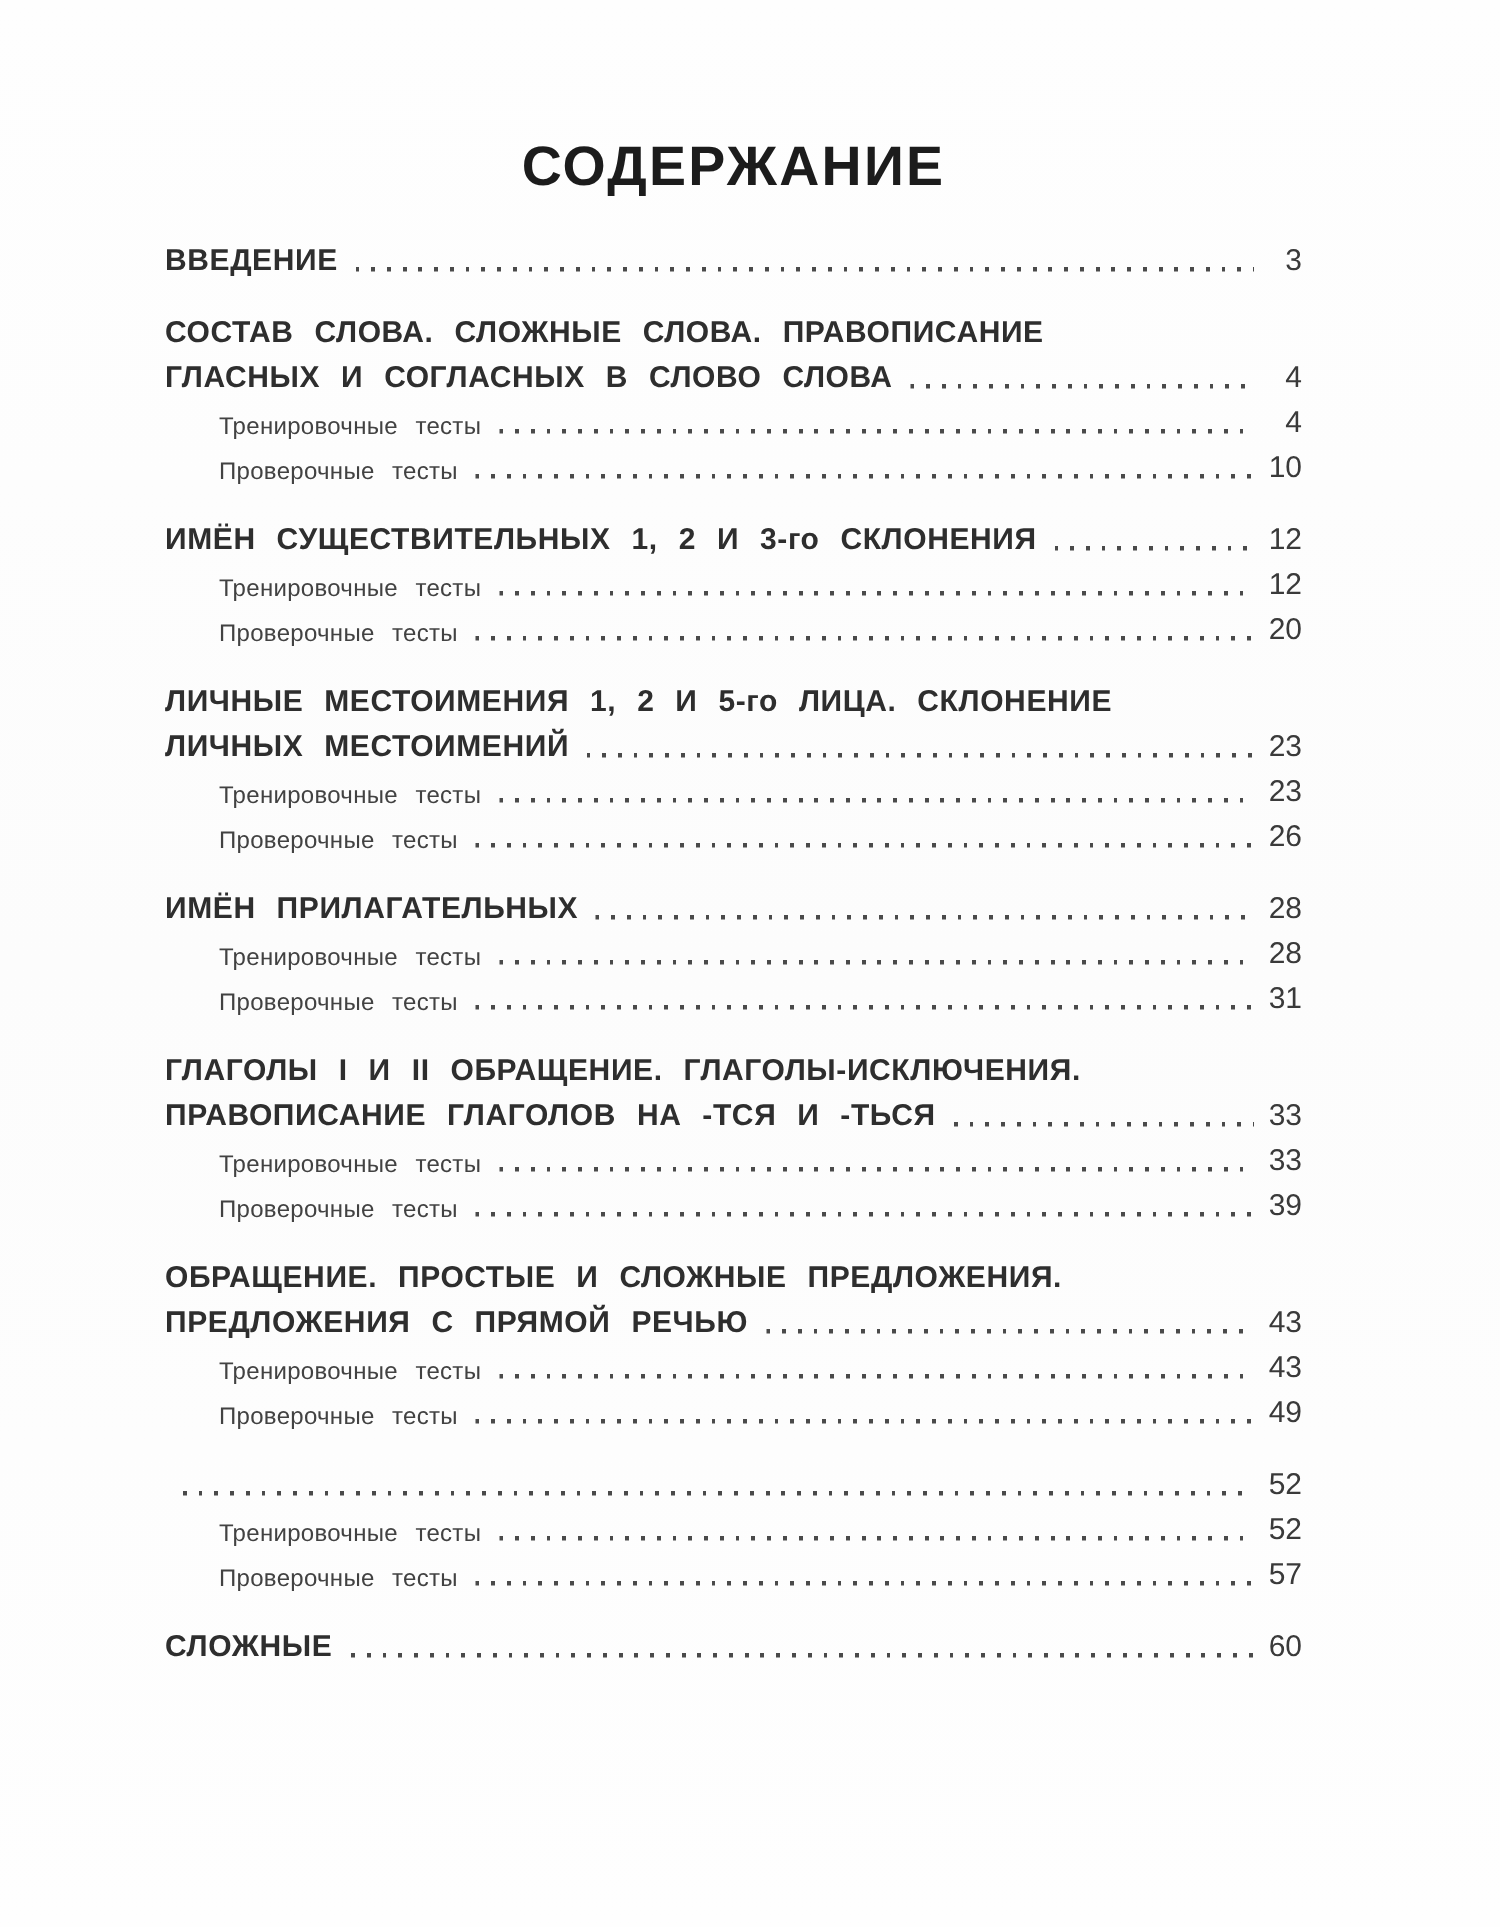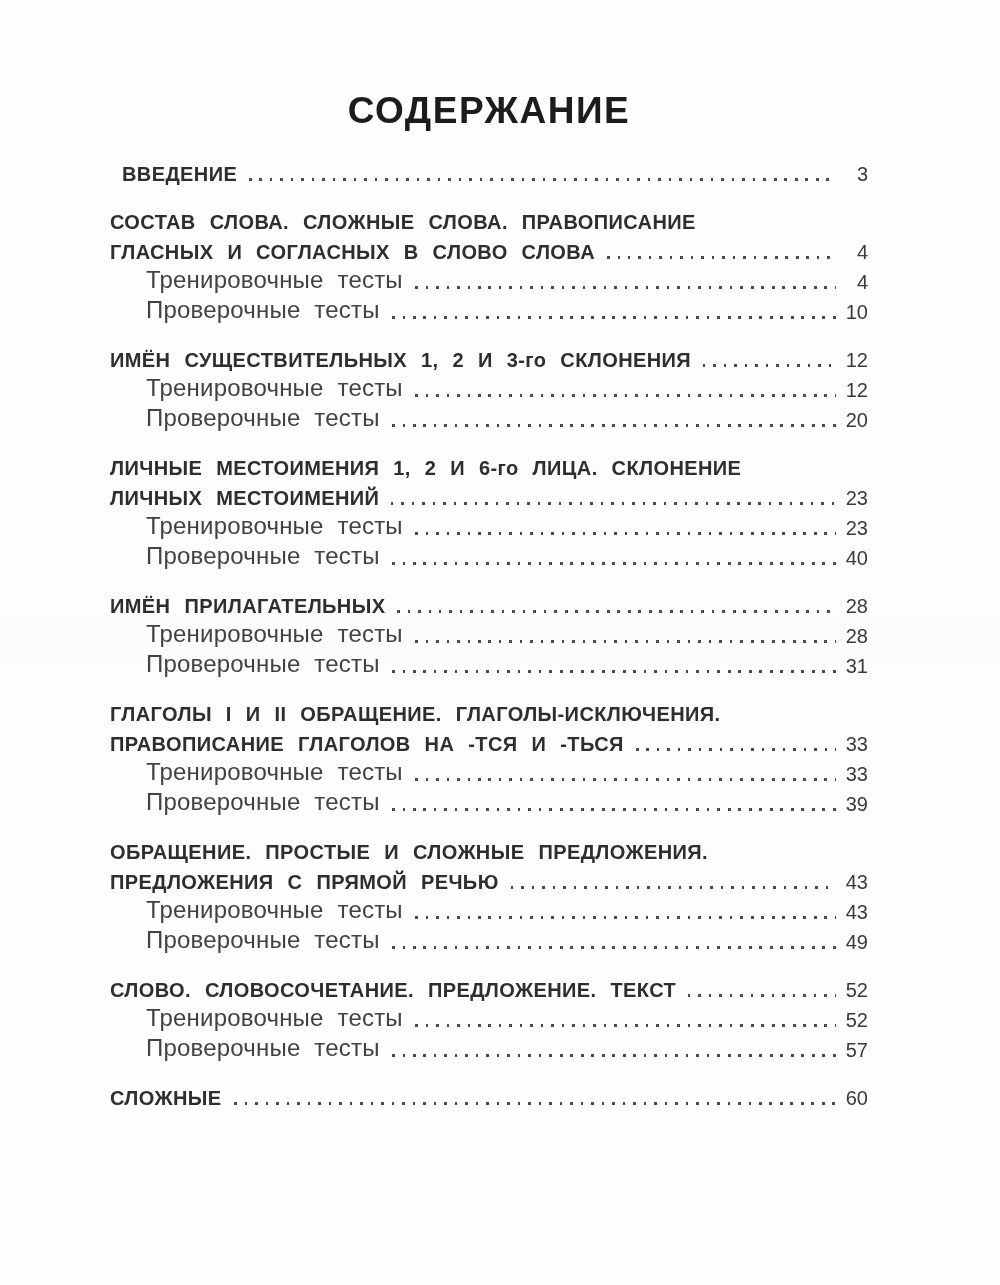--- a/index.html
+++ b/index.html
@@ -27,42 +27,41 @@
     font-size: 37px;
     font-weight: bold;
     letter-spacing: 1.5px;
     color: #1c1c1c;
   }
   .entry {
     margin-top: 18px;
   }
   .entry:first-child {
     margin-top: 0;
-    margin-left: 12px;
   }
   .row {
     display: flex;
     align-items: flex-end;
     height: 30px;
   }
   .row .label {
     white-space: nowrap;
   }
   .row.main .label {
     font-size: 20px;
     font-weight: bold;
     letter-spacing: 0.4px;
     word-spacing: 8px;
     color: #2e2e2e;
   }
   .row.sub {
     padding-left: 36px;
   }
   .row.sub .label {
-    font-size: 24px;
+    font-size: 16px;
     font-weight: normal;
     letter-spacing: 0.2px;
     word-spacing: 7px;
     color: #424242;
   }
   .dots {
     flex: 1 1 auto;
     height: 3px;
     margin: 0 6px 5px 12px;
     background-image: repeating-linear-gradient(
@@ -125,36 +124,36 @@
           <span class="page-num">12</span>
         </div>
         <div class="row sub">
           <span class="label">Проверочные тесты</span>
           <span class="dots"></span>
           <span class="page-num">20</span>
         </div>
       </div>
       <div class="entry">
         <div class="row main">
-          <span class="label">ЛИЧНЫЕ МЕСТОИМЕНИЯ 1, 2 И 6-го ЛИЦА. СКЛОНЕНИЕ</span>
+          <span class="label">ЛИЧНЫЕ МЕСТОИМЕНИЯ 1, 2 И 5-го ЛИЦА. СКЛОНЕНИЕ</span>
         </div>
         <div class="row main">
           <span class="label">ЛИЧНЫХ МЕСТОИМЕНИЙ</span>
           <span class="dots"></span>
           <span class="page-num">23</span>
         </div>
         <div class="row sub">
           <span class="label">Тренировочные тесты</span>
           <span class="dots"></span>
           <span class="page-num">23</span>
         </div>
         <div class="row sub">
           <span class="label">Проверочные тесты</span>
           <span class="dots"></span>
-          <span class="page-num">40</span>
+          <span class="page-num">26</span>
         </div>
       </div>
       <div class="entry">
         <div class="row main">
           <span class="label">ИМЁН ПРИЛАГАТЕЛЬНЫХ</span>
           <span class="dots"></span>
           <span class="page-num">28</span>
         </div>
         <div class="row sub">
           <span class="label">Тренировочные тесты</span>
@@ -202,21 +201,20 @@
           <span class="page-num">43</span>
         </div>
         <div class="row sub">
           <span class="label">Проверочные тесты</span>
           <span class="dots"></span>
           <span class="page-num">49</span>
         </div>
       </div>
       <div class="entry">
         <div class="row main">
-          <span class="label">СЛОВО. СЛОВОСОЧЕТАНИЕ. ПРЕДЛОЖЕНИЕ. ТЕКСТ</span>
           <span class="dots"></span>
           <span class="page-num">52</span>
         </div>
         <div class="row sub">
           <span class="label">Тренировочные тесты</span>
           <span class="dots"></span>
           <span class="page-num">52</span>
         </div>
         <div class="row sub">
           <span class="label">Проверочные тесты</span>

